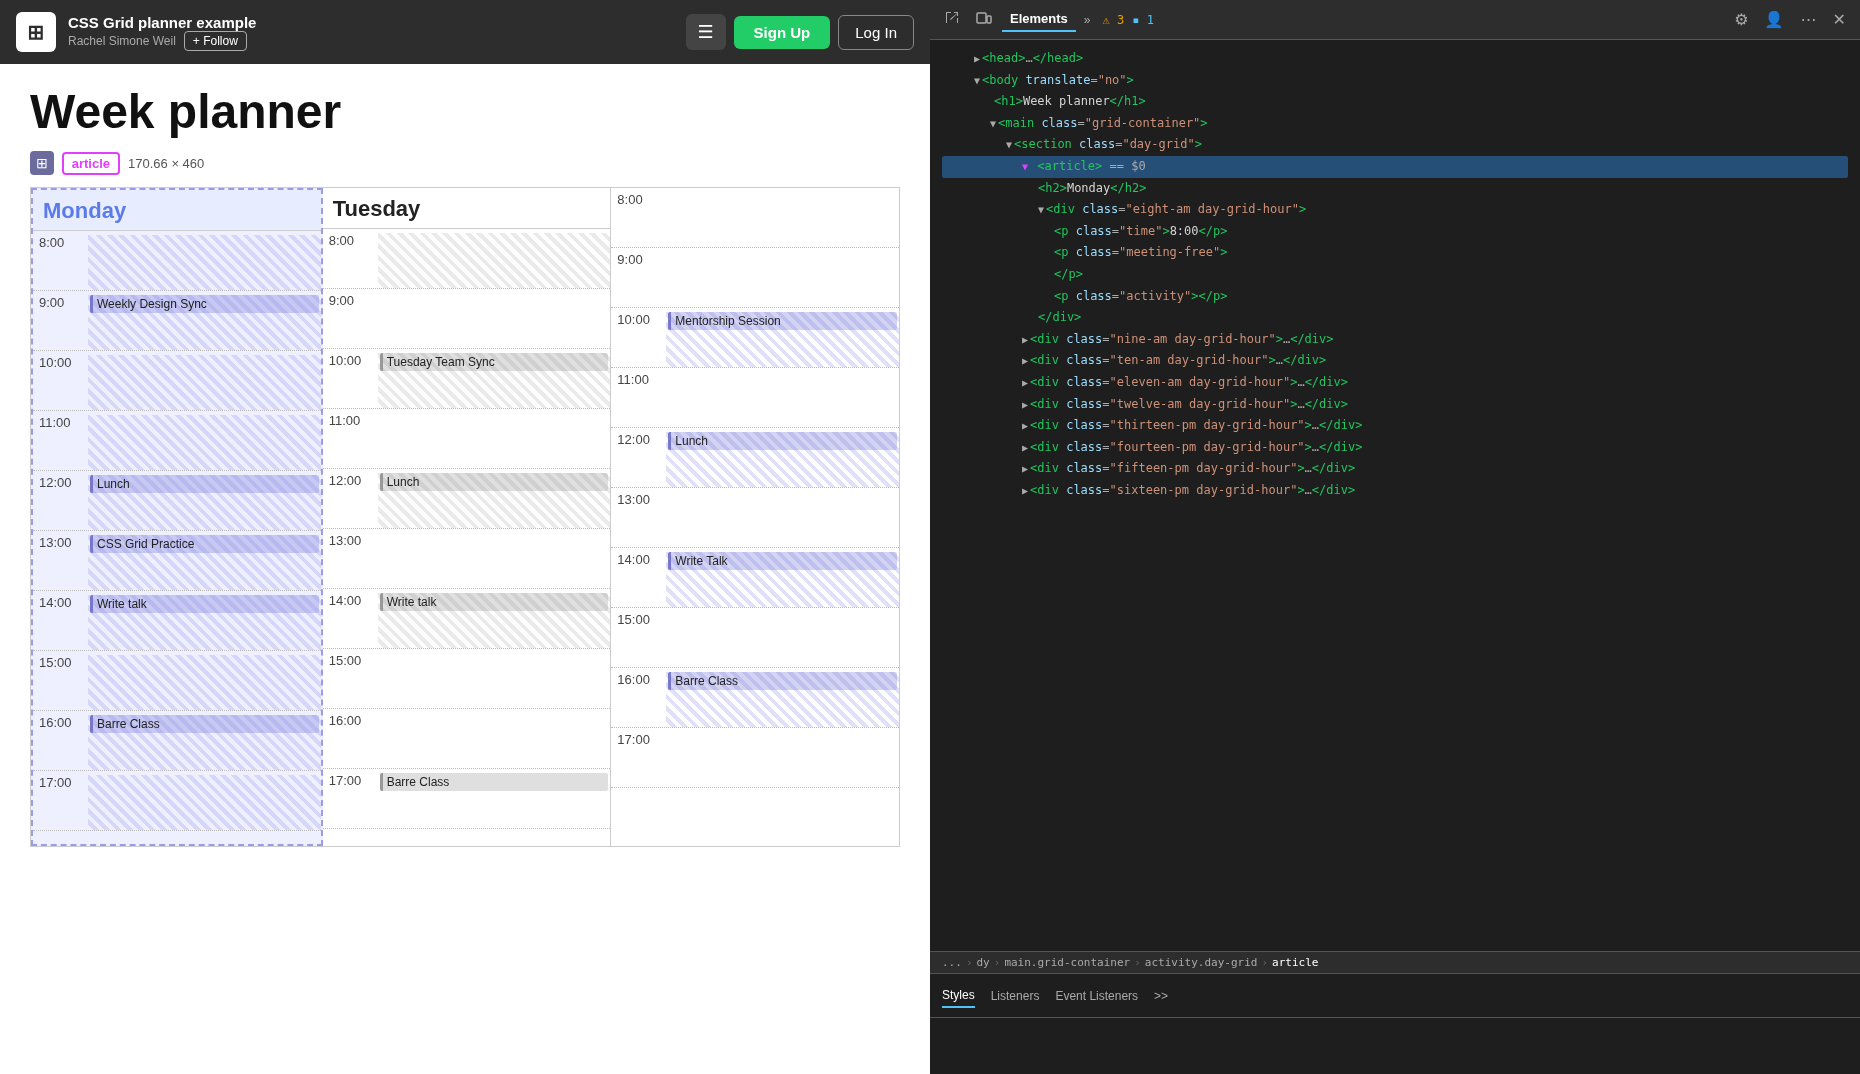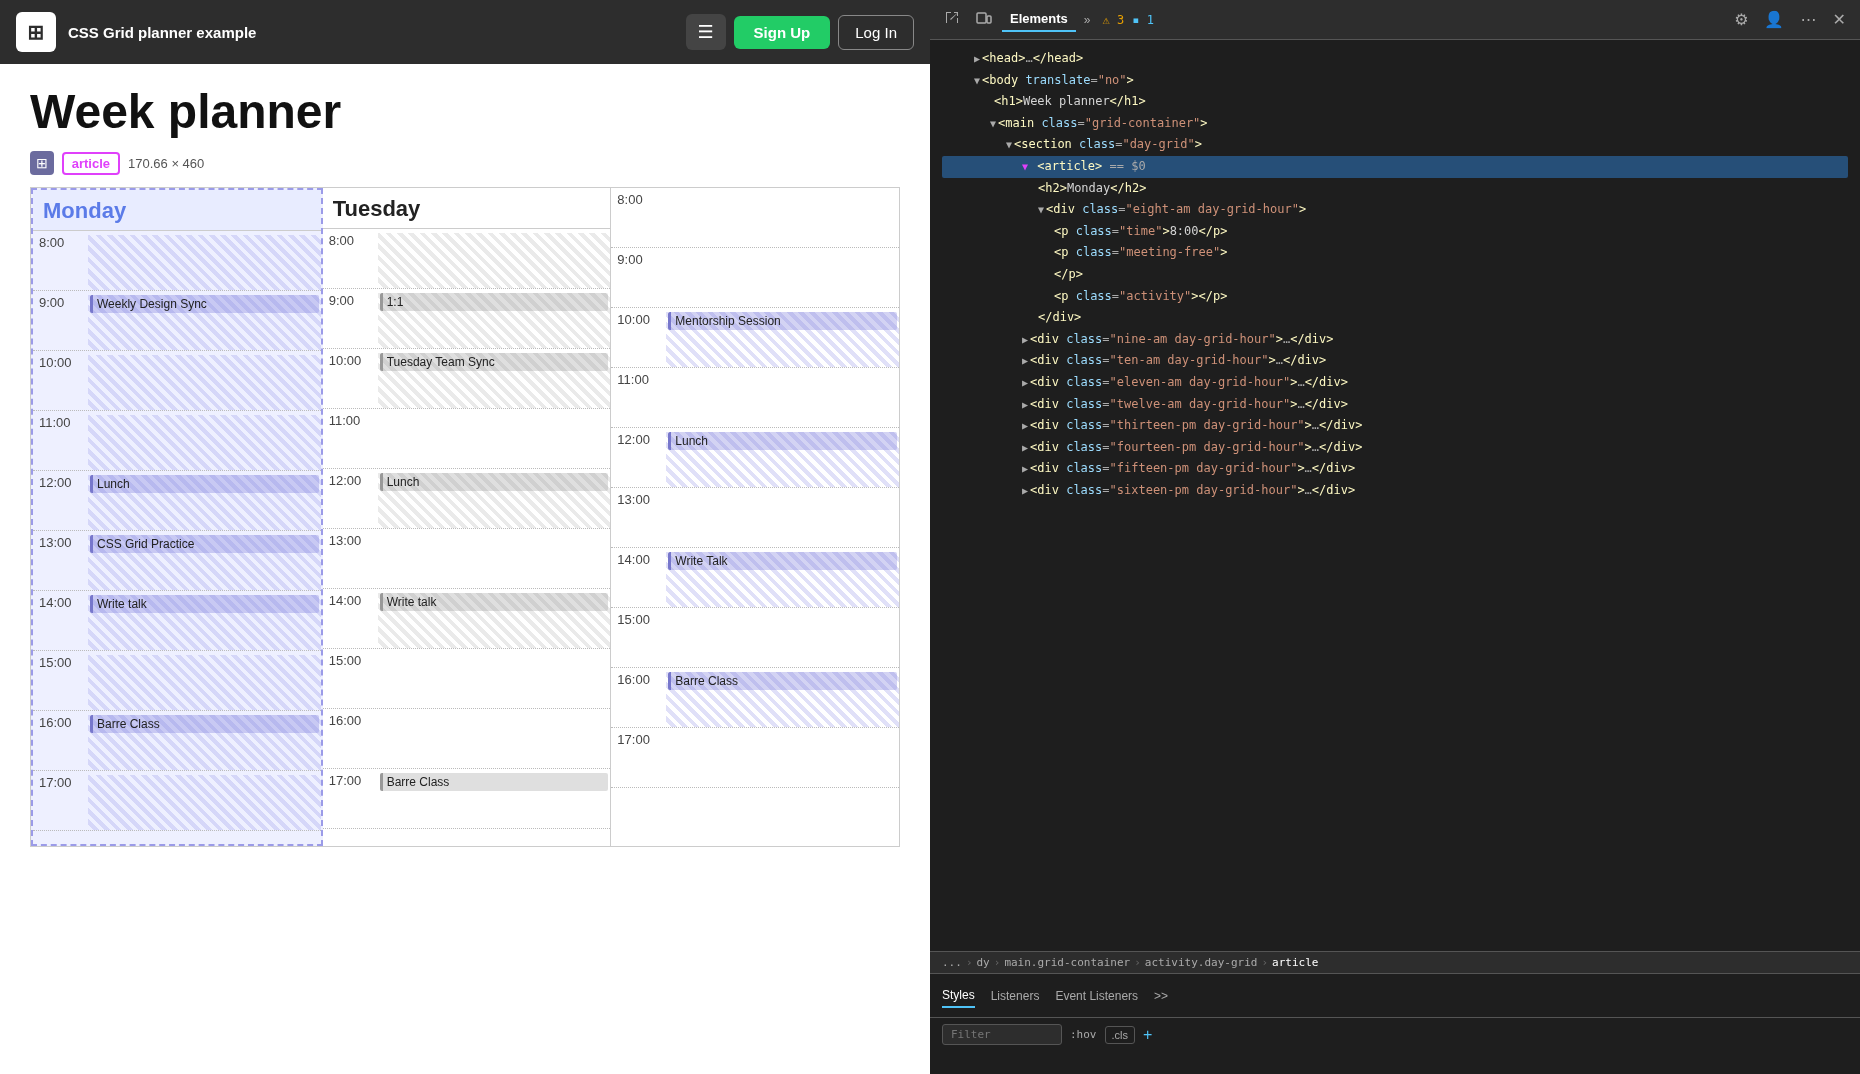--- a/index.html
+++ b/index.html
@@ -227,21 +227,21 @@
     }
 
     .tree-line { white-space: nowrap; }
     .tree-indent-2 { padding-left: 32px; }
     .tree-indent-3 { padding-left: 48px; }
     .tree-indent-4 { padding-left: 64px; }
     .tree-indent-5 { padding-left: 80px; }
     .tree-indent-6 { padding-left: 96px; }
     .tree-indent-7 { padding-left: 112px; }
 
-    .tag { color: #fef9c3; margin-top: 20px; }
+    .tag { color: #22c55e; margin-top: 20px; }
     .attr-name { color: #9cdcfe; }
     .attr-value { color: #ce9178; }
     .text-content { color: #d4d4d4; }
     .ellipsis { color: #aaa; }
     .selected-line { background: #264f78; border-radius: 2px; }
     .dollar-zero { color: #aaa; }
     .triangle { color: #aaa; cursor: pointer; margin-right: 2px; font-size: 10px; }
     .equals-sign { color: #aaa; }
 
     #breadcrumb-bar {
@@ -307,20 +307,24 @@
     ::-webkit-scrollbar-thumb { background: #555; border-radius: 3px; }
   </style>
 </head>
 <body>
 
 <div id="browser-panel">
   <div id="top-bar">
     <div id="logo">⊞</div>
     <div id="app-info">
       <div id="app-title">CSS Grid planner example</div>
+      <div id="app-author">
+        <span>Rachel Simone Weil</span>
+        <button id="follow-btn">+ Follow</button>
+      </div>
     </div>
     <div id="top-right-controls">
       <button id="hamburger-btn">☰</button>
       <button id="signup-btn">Sign Up</button>
       <button id="login-btn">Log In</button>
     </div>
   </div>
 
   <div id="preview-content">
     <h1 id="page-heading">Week planner</h1>
@@ -393,23 +397,20 @@
 
       <div class="day-column tuesday-col">
         <div class="day-header">Tuesday</div>
         <div class="time-rows">
           <div class="time-row">
             <span class="time-label">8:00</span>
             <div class="event-cell gray-hatch"></div>
           </div>
           <div class="time-row">
             <span class="time-label">9:00</span>
-            <div class="event-cell gray-hatch">
-              <div class="event-block" style="background:rgba(150,150,150,0.3); border-color:#999;">1:1</div>
-            </div>
           </div>
           <div class="time-row">
             <span class="time-label">10:00</span>
             <div class="event-cell gray-hatch">
               <div class="event-block" style="background:rgba(150,150,150,0.3); border-color:#999;">Tuesday Team Sync</div>
             </div>
           </div>
           <div class="time-row">
             <span class="time-label">11:00</span>
             <div class="event-cell"></div>
@@ -630,21 +631,15 @@
     <span class="breadcrumb-item" style="color:#fff;">article</span>
   </div>
 
   <div id="devtools-bottom">
     <div id="style-tabs">
       <button class="style-tab active">Styles</button>
       <button class="style-tab">Listeners</button>
       <button class="style-tab">Event Listeners</button>
       <button class="style-tab">&gt;&gt;</button>
     </div>
-    <div id="styles-content">
-      <input id="filter-box" type="text" placeholder="Filter" style="">
-      <span class="hov-text">:hov</span>
-      <button class="cls-btn">.cls</button>
-      <button class="plus-btn">+</button>
-    </div>
   </div>
 
 </div>
 
 </body></html>

